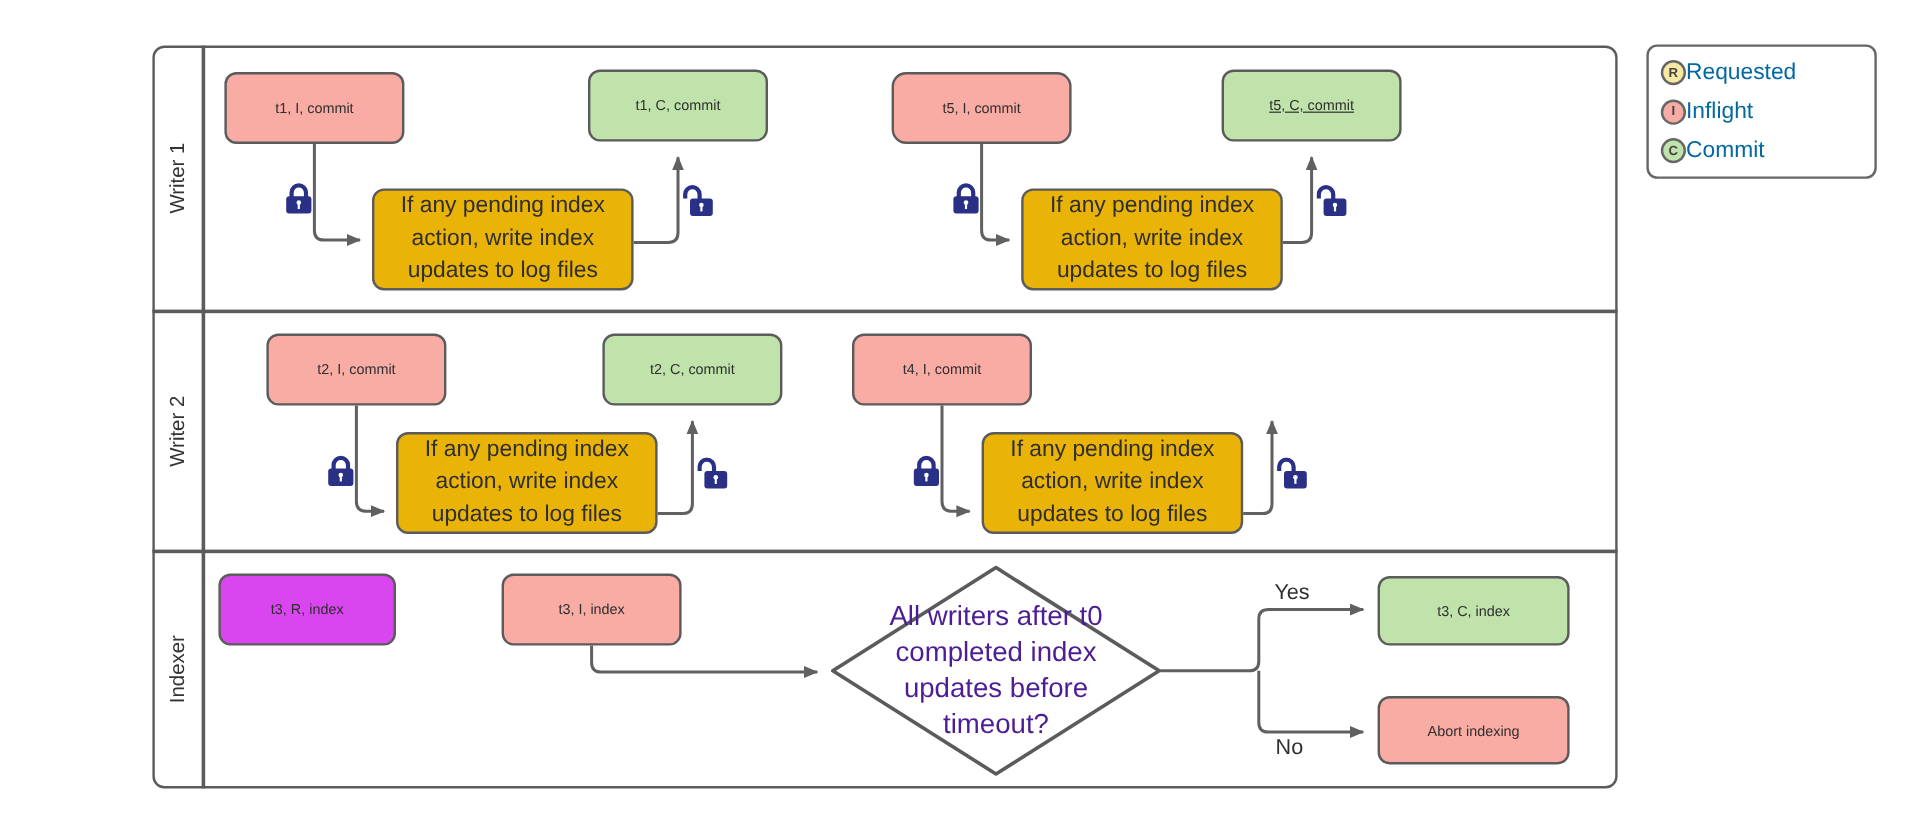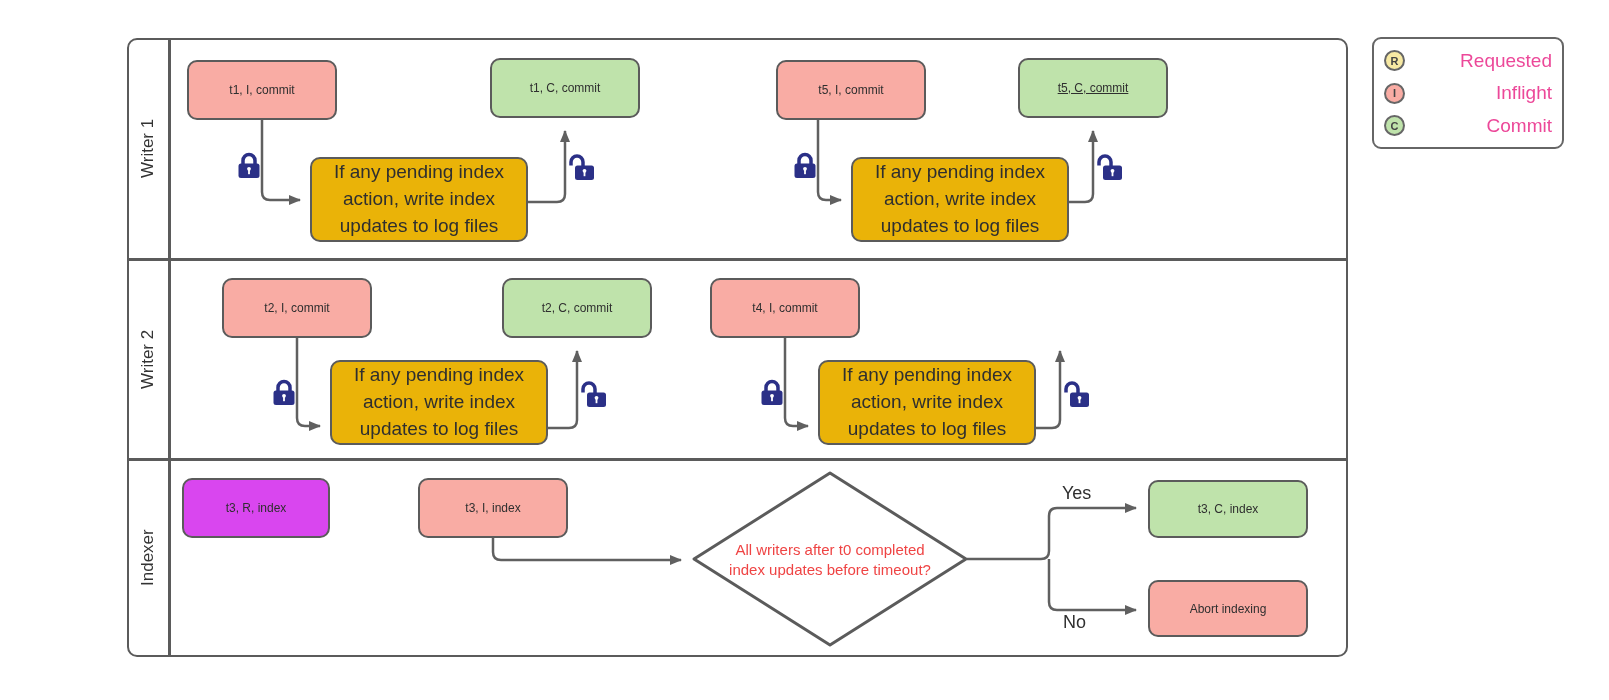--- a/index.html
+++ b/index.html
@@ -13,33 +13,33 @@
         writing-mode:vertical-rl;transform:rotate(180deg);font-size:17px;color:#333;}
   svg.connectors{position:absolute;left:0;top:0;z-index:1;}
   .node{position:absolute;z-index:2;border:2.5px solid #5b5b5b;border-radius:10px;box-sizing:border-box;
         display:flex;align-items:center;justify-content:center;text-align:center;font-size:12px;}
   .inflight{background:#f9aca4;}
   .commit{background:#bfe3ab;}
   .requested{background:#d946ef;}
   .process{background:#eab308;font-size:19px;line-height:1.42;padding:2px 6px;}
   .decision-wrap{position:absolute;z-index:2;}
   .decision-text{position:absolute;left:50%;top:50%;transform:translate(-50%,-50%);
-        width:210px;text-align:center;font-size:15px;line-height:1.3;color:#ef4444;}
+        width:210px;text-align:center;font-size:23px;line-height:1.3;color:#4c1d95;}
   .lock{position:absolute;z-index:3;}
   .branch-label{position:absolute;z-index:2;font-size:18px;color:#2f2f2f;}
   .legend{position:absolute;left:1372px;top:37px;width:192px;height:112px;border:2.5px solid #666;
         border-radius:9px;box-sizing:border-box;background:#fff;padding:8px 10px;
         display:flex;flex-direction:column;justify-content:space-between;z-index:2;}
   .legend-row{display:flex;align-items:center;height:27px;}
   .legend-dot{width:21px;height:21px;border-radius:50%;border:2.5px solid #666;box-sizing:border-box;
         display:flex;align-items:center;justify-content:center;font-size:11px;font-weight:700;color:#444;flex:0 0 auto;}
   .legend-dot.requested{background:#f7e9a3;}
   .legend-dot.inflight{background:#f9aca4;}
   .legend-dot.commit{background:#bfe3ab;}
-  .legend-label{flex:1;text-align:right;font-size:19px;color:#ec4899;}
+  .legend-label{flex:1;text-align:left;font-size:19px;color:#0369a1;}
 </style>
 </head>
 <body>
 
 <div class="canvas">
 
   <svg class="connectors" width="1609" height="700">
     <defs>
       <marker id="arr" markerUnits="userSpaceOnUse" markerWidth="14" markerHeight="12" refX="11" refY="5" orient="auto">
         <path d="M0,0 L12,5 L0,10 Z" fill="#606060"></path>
@@ -66,21 +66,21 @@
   <div class="hdivider" style="top:458px;"></div>
 
   <div class="lane-label" style="top:38px;height:221px;">Writer 1</div>
   <div class="lane-label" style="top:259px;height:200px;">Writer 2</div>
   <div class="lane-label" style="top:459px;height:198px;">Indexer</div>
 
   <div class="node inflight" style="left:187px;top:60px;width:150px;height:60px;">t1, I, commit</div>
   <div class="node process" style="left:310px;top:157px;width:218px;height:85px;">If any pending index action, write index updates to log files</div>
   <div class="node commit" style="left:490px;top:58px;width:150px;height:60px;">t1, C, commit</div>
 
-  <div class="node inflight" style="left:776px;top:60px;width:150px;height:60px;">t5, I, commit</div>
+  <div class="node inflight" style="left:743px;top:60px;width:150px;height:60px;border-radius:12px;">t5, I, commit</div>
   <div class="node process" style="left:851px;top:157px;width:218px;height:85px;">If any pending index action, write index updates to log files</div>
   <div class="node commit" style="left:1018px;top:58px;width:150px;height:60px;text-decoration:underline;">t5, C, commit</div>
 
   <div class="node inflight" style="left:222px;top:278px;width:150px;height:60px;">t2, I, commit</div>
   <div class="node process" style="left:330px;top:360px;width:218px;height:85px;">If any pending index action, write index updates to log files</div>
   <div class="node commit" style="left:502px;top:278px;width:150px;height:60px;">t2, C, commit</div>
 
   <div class="node inflight" style="left:710px;top:278px;width:150px;height:60px;">t4, I, commit</div>
   <div class="node process" style="left:818px;top:360px;width:218px;height:85px;">If any pending index action, write index updates to log files</div>
 

